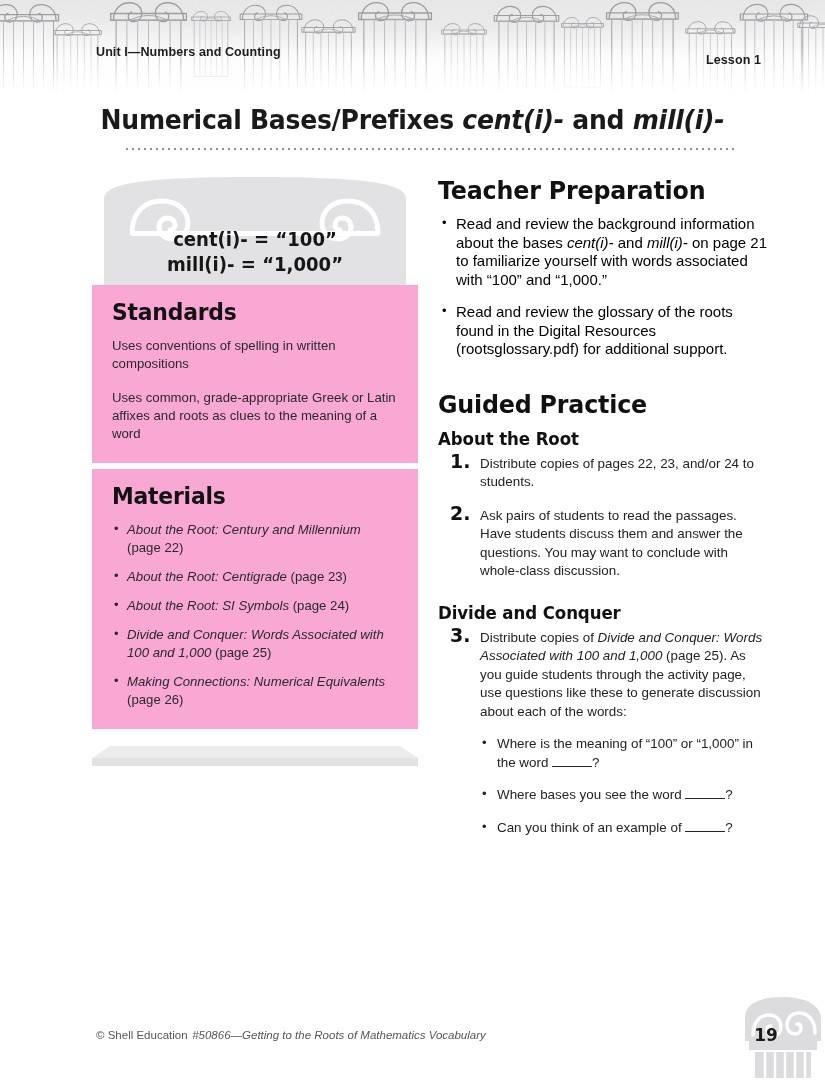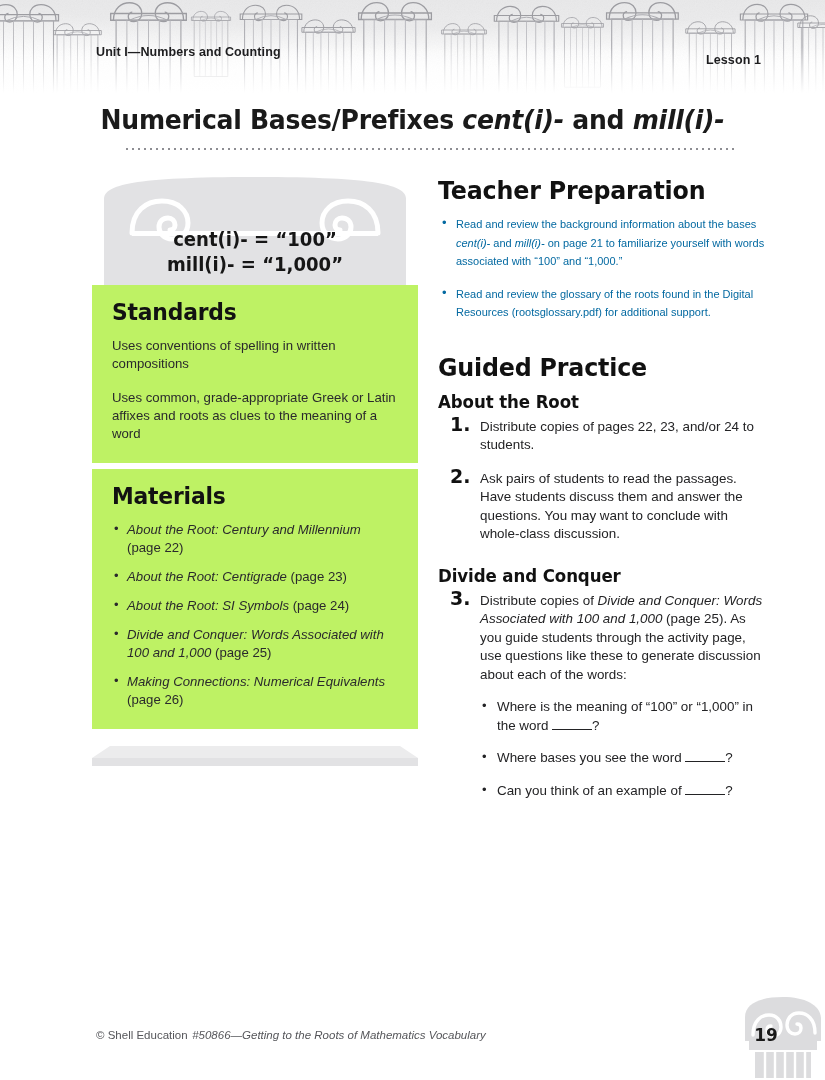--- a/index.html
+++ b/index.html
@@ -67,21 +67,21 @@
   .cap-svg{position:absolute;left:0;top:0;}
   .cap-text{
     position:absolute;left:0;top:52px;width:326px;
     text-align:center;
     font-family:"DejaVu Sans", sans-serif;
     font-weight:bold;font-size:19px;line-height:25px;
     color:#161616;
     transform:scaleX(.95);
   }
   .panel{
-    width:326px;background:#bef264;box-sizing:border-box;
+    width:326px;background:#f9a8d4;box-sizing:border-box;
     padding:12px 20px 18px 20px;
   }
   .panel.gap{margin-top:6px;}
   .panel-h{
     font-family:"DejaVu Sans", sans-serif;
     font-weight:bold;font-size:23px;
     color:#121212;margin:2px 0 12px 0;
     transform:scaleX(.95);transform-origin:left center;
     letter-spacing:-.2px;
   }
@@ -114,21 +114,21 @@
   .h2{
     font-family:"DejaVu Sans", sans-serif;
     font-weight:bold;font-size:17.5px;color:#111;
     margin:0 0 6px 0;letter-spacing:-.1px;
     transform:scaleX(.95);transform-origin:left center;
   }
   .h2.spaced{margin-top:22px;}
   .tp-list{list-style:none;margin:0;padding:0;}
   .tp-list li{
     position:relative;padding-left:18px;margin-bottom:14px;
-    font-size:11px;line-height:18.5px;color:#0369a1;
+    font-size:15px;line-height:18.5px;color:#000000;
   }
   .tp-list li:before{
     content:"\2022";position:absolute;left:4px;top:-1px;font-size:13px;
   }
   .tp-list em{font-style:italic;}
   .num-list{list-style:none;margin:0;padding:0;}
   .num-item{
     position:relative;padding-left:42px;margin-bottom:15px;
     font-size:13.4px;line-height:18.5px;color:#232325;
   }

